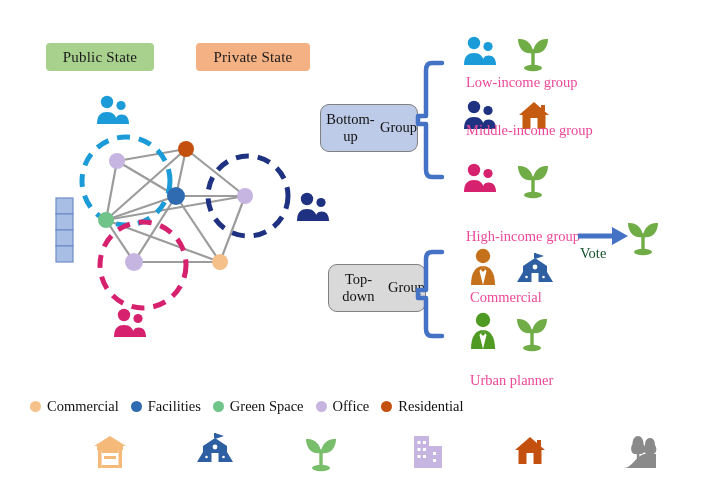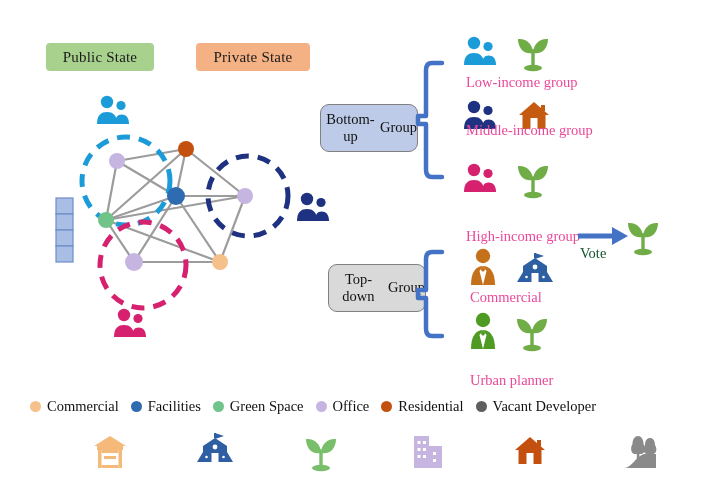--- a/index.html
+++ b/index.html
@@ -268,24 +268,20 @@
         <span class="leg-text">Green Space</span>
       </div>
       <div class="leg-item">
         <span class="leg-dot" style="background: rgb(197, 181, 224);"></span>
         <span class="leg-text">Office</span>
       </div>
       <div class="leg-item">
         <span class="leg-dot" style="background: rgb(196, 80, 15);"></span>
         <span class="leg-text">Residential</span>
       </div>
-      <div class="leg-item">
-        <span class="leg-dot" style="background: rgb(95, 95, 95);"></span>
-        <span class="leg-text">Vacant Developer</span>
-      </div>
     </div>
 
   <div id="iconstrip">
       <div class="strip-cell" style="left: 50px;">
         <svg width="40" height="40" viewBox="-2 -2 40 40">
           <g>
             <path d="M2 12 L18 2 L34 12 Z" fill="#F5B97A"></path>
             <rect x="5" y="12" width="26" height="4" fill="#F5B97A"></rect>
             <rect x="6" y="16" width="3.5" height="18" fill="#F5B97A"></rect>
             <rect x="26.5" y="16" width="3.5" height="18" fill="#F5B97A"></rect>

